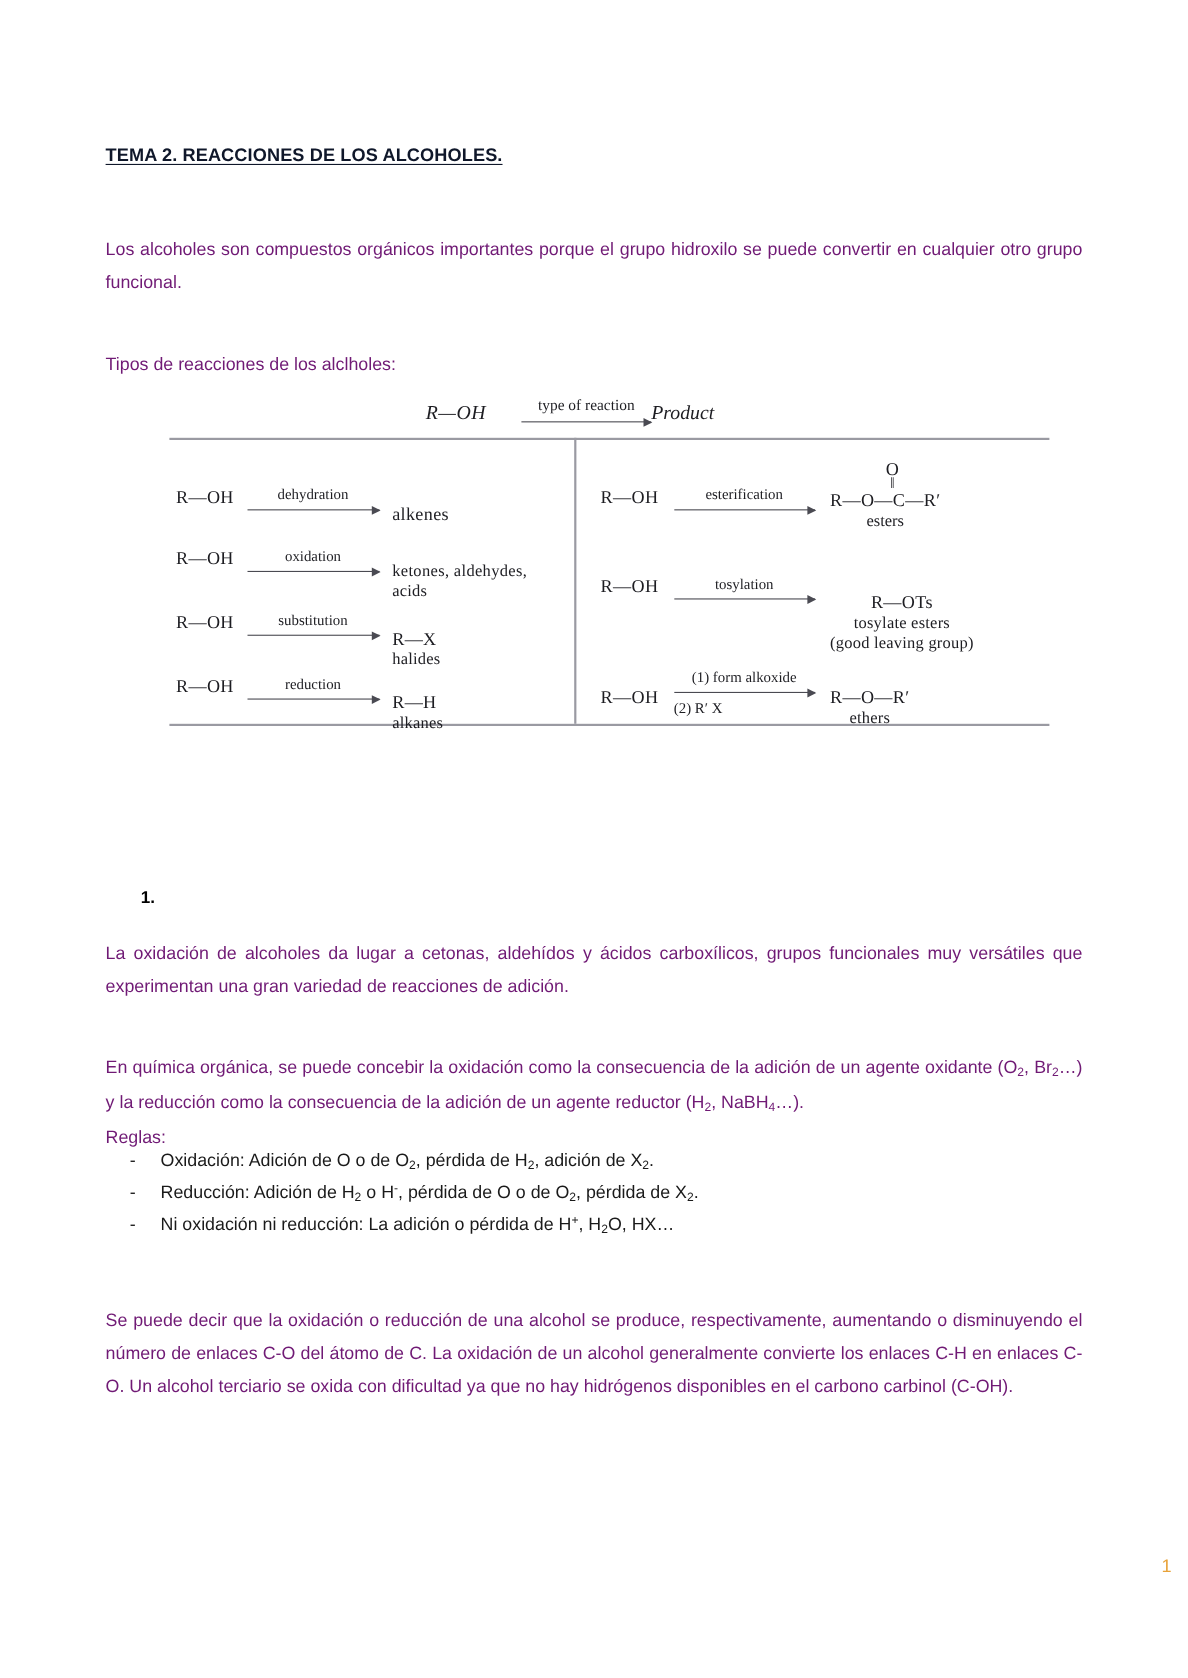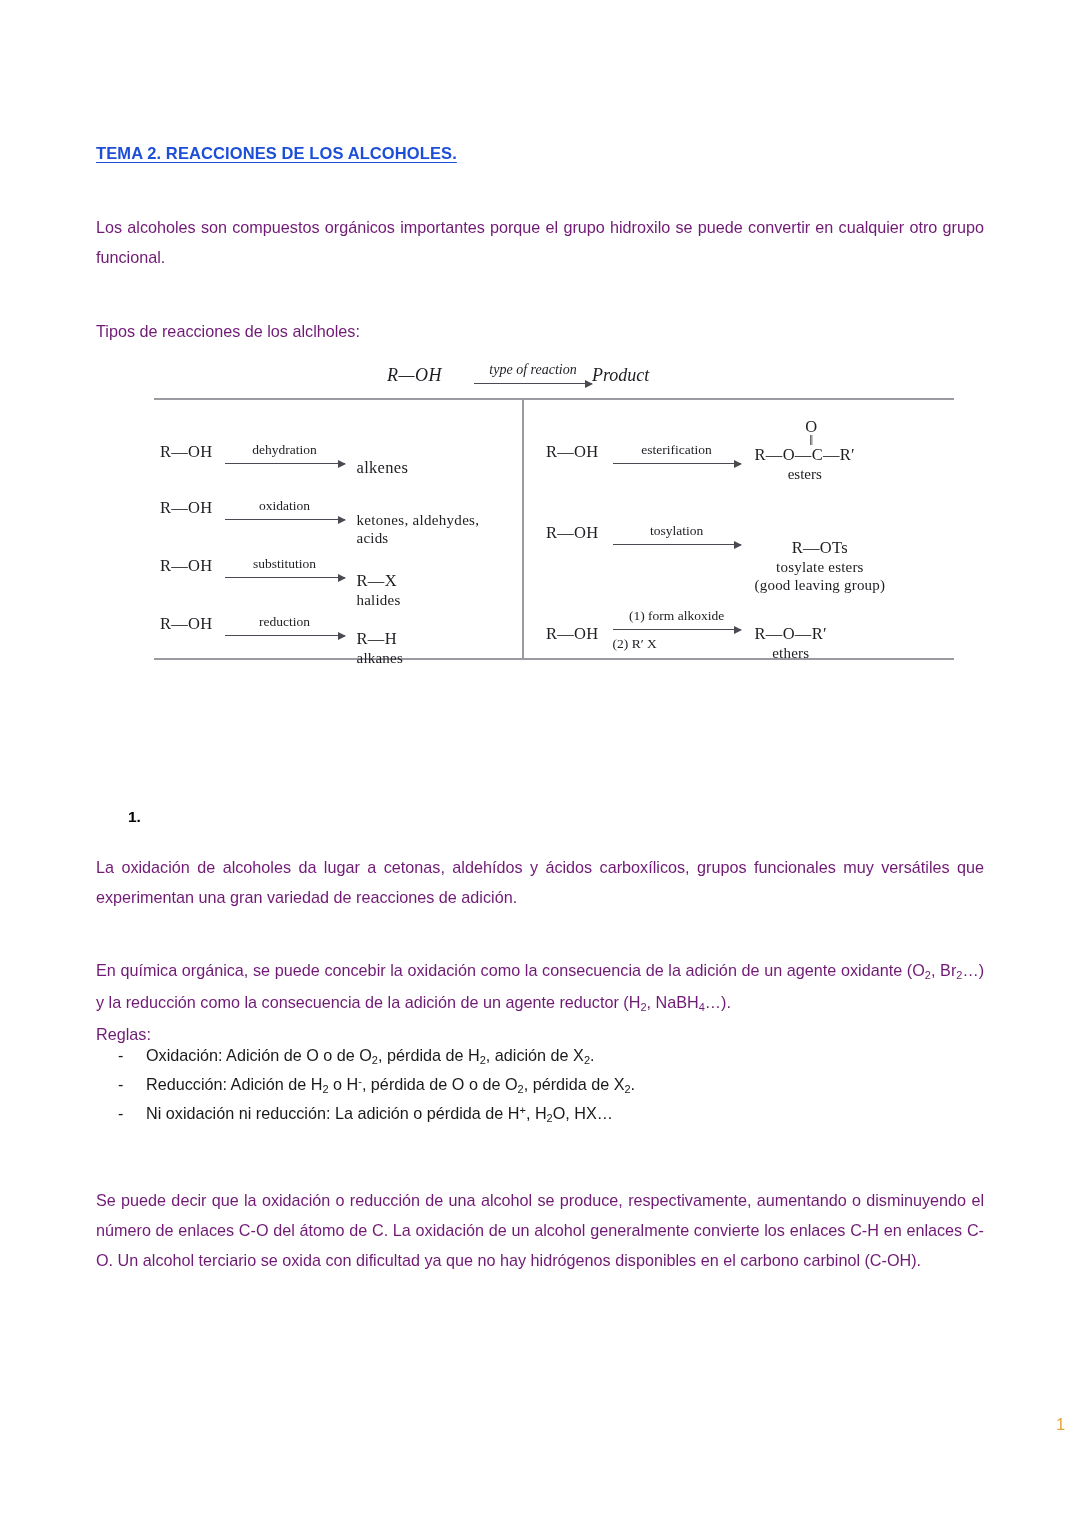--- a/index.html
+++ b/index.html
@@ -26,24 +26,24 @@
     position: absolute;
     left: 96px;
     top: 0;
     width: 888px;
   }
 
   
   .doc-title {
     position: absolute;
     left: 0;
-    top: 144px;
+    top: 132px;
     font-size: 16.5px;
     font-weight: bold;
-    color: #1d4ed8;
+    color: #0f172a;
     text-decoration: underline;
     text-underline-offset: 3px;
     letter-spacing: 0.1px;
     white-space: nowrap;
   }
 
   
   .para {
     position: absolute;
     width: 888px;
@@ -256,21 +256,21 @@
   
   .hdr-arrow {
     position: absolute;
     left: 320px;
     top: 2px;
     width: 118px;
     display: flex;
     flex-direction: column;
     align-items: center;
   }
-  .hdr-arrow .rxn-label { font-style: italic; font-size: 14px; }
+  .hdr-arrow .rxn-label { font-size: 14px; }
 
   
   .ester-struct {
     position: relative;
     text-align: center;
     line-height: 1;
   }
   .ester-struct .o-top {
     font-size: 16.5px;
     display: block;

